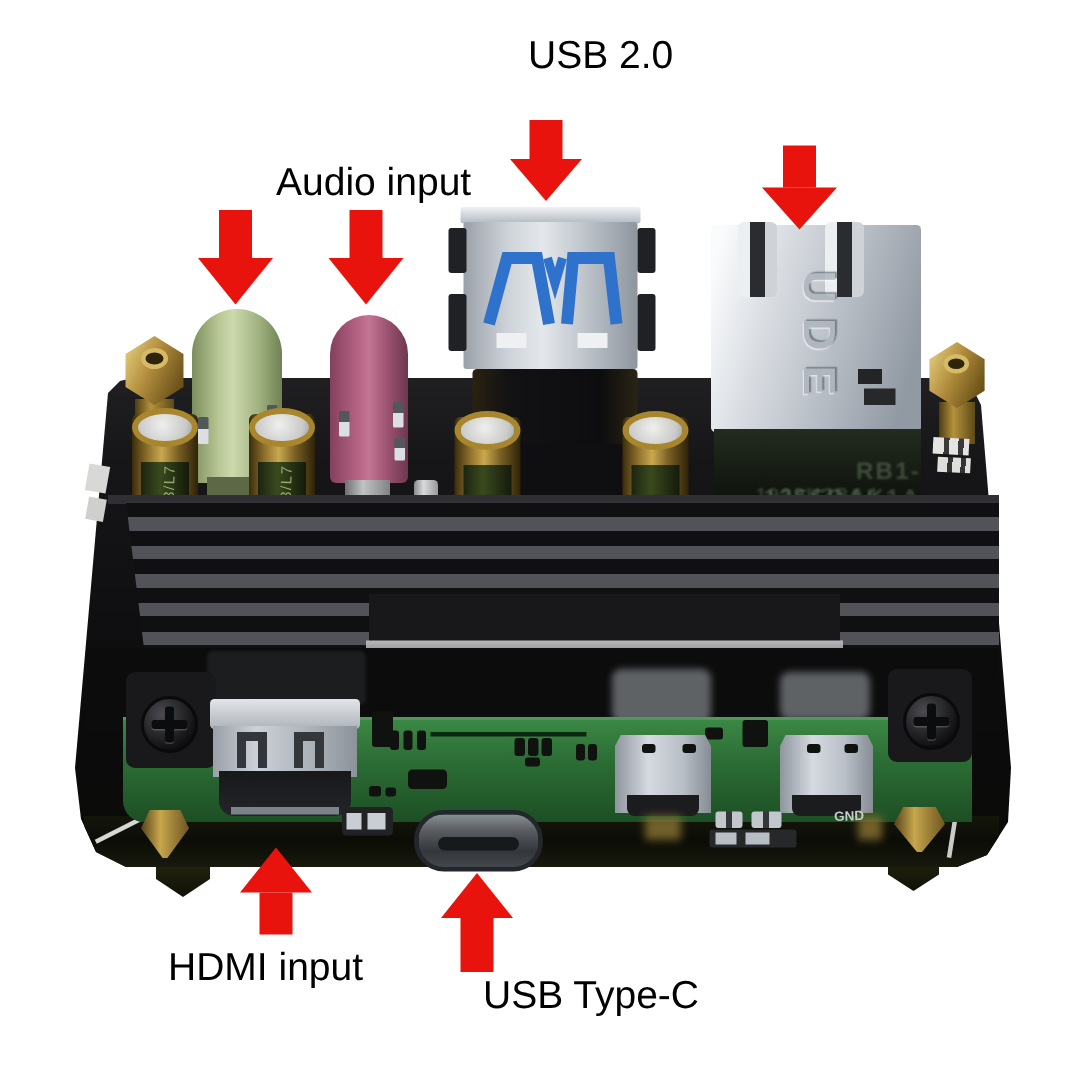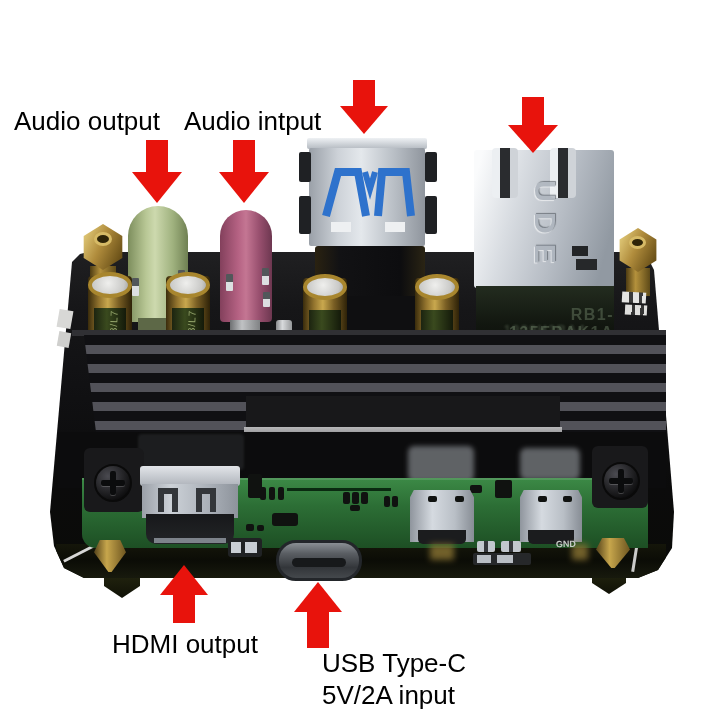--- a/index.html
+++ b/index.html
@@ -201,28 +201,27 @@
   <div class="a" style="left:477px;top:541px;width:18px;height:11px;background:linear-gradient(90deg,#c2c7cd 0 40%,#34363a 40% 60%,#c2c7cd 60%);border-radius:2px;"></div>
   <div class="a" style="left:501px;top:541px;width:20px;height:11px;background:linear-gradient(90deg,#c2c7cd 0 40%,#34363a 40% 60%,#c2c7cd 60%);border-radius:2px;"></div>
   <div class="a" style="left:473px;top:553px;width:58px;height:12px;background:#26282a;border-radius:2px;"></div>
   <div class="a" style="left:477px;top:555px;width:14px;height:8px;background:#b9bec4;"></div>
   <div class="a" style="left:497px;top:555px;width:16px;height:8px;background:#b9bec4;"></div>
   <div class="a" style="left:556px;top:539px;font-size:9px;font-weight:bold;color:#c8ccc8;transform:rotate(-2deg);">GND</div>
 
   <div class="a" style="left:276px;top:540px;width:86px;height:41px;border-radius:20px;border:3px solid #23262a;box-sizing:border-box;background:linear-gradient(180deg,#8a8f94,#5a5e63 30%,#33363a 70%,#44484c);"></div>
   <div class="a" style="left:292px;top:558px;width:54px;height:9px;border-radius:5px;background:#17191b;"></div>
 
-  <div class="lbl" style="left:14px;top:106px;">Audio output</div>
-  <div class="lbl" style="left:184px;top:106px;">Audio intput</div>
+  <div class="lbl" style="left:184px;top:106px;">Audio input</div>
   <div class="lbl" style="left:352px;top:20px;line-height:32px;">
-  </div>
-  <div class="lbl" style="left:112px;top:629px;">HDMI output</div>
+    <span>USB 2.0</span>
+  </div>
+  <div class="lbl" style="left:112px;top:629px;">HDMI input</div>
   <div class="lbl" style="left:322px;top:647px;line-height:32px;">
     <span>USB Type-C</span>
-    <span>5V/2A input</span>
   </div>
 
   <div class="arrow" style="left:132px;top:140px;">
     <div class="tail" style="height:32px;"></div>
     <div class="head-down" style="border-top-width:31px;"></div>
   </div>
   <div class="arrow" style="left:219px;top:140px;">
     <div class="tail" style="height:32px;"></div>
     <div class="head-down" style="border-top-width:31px;"></div>
   </div>

